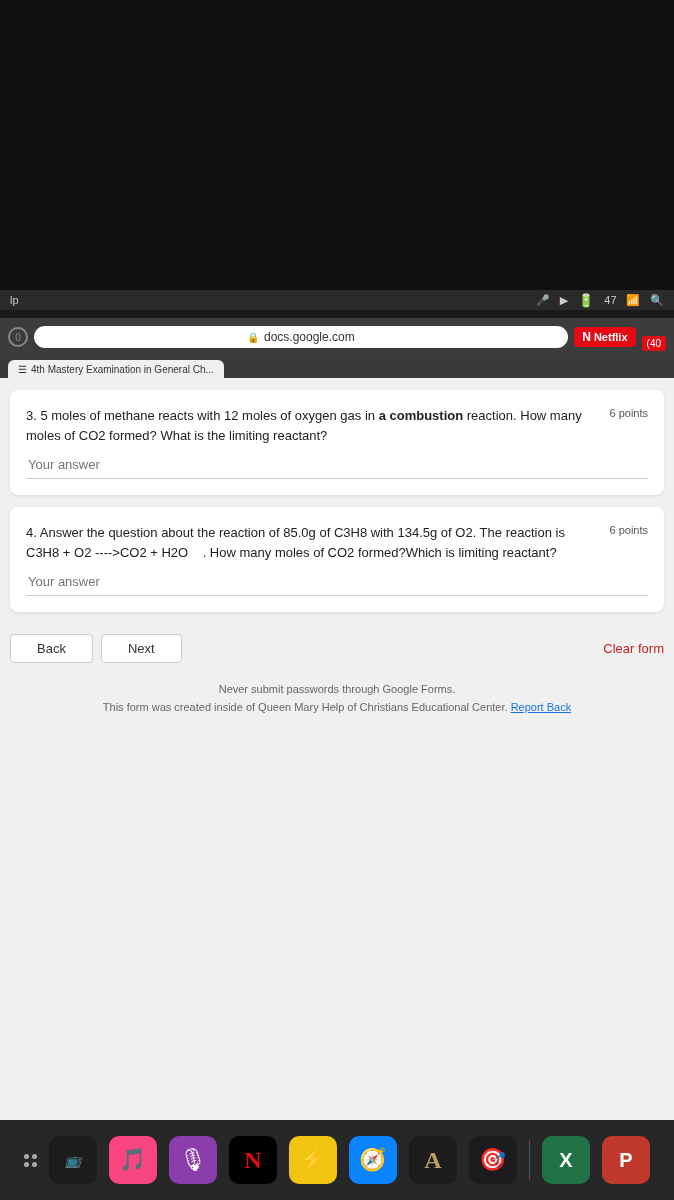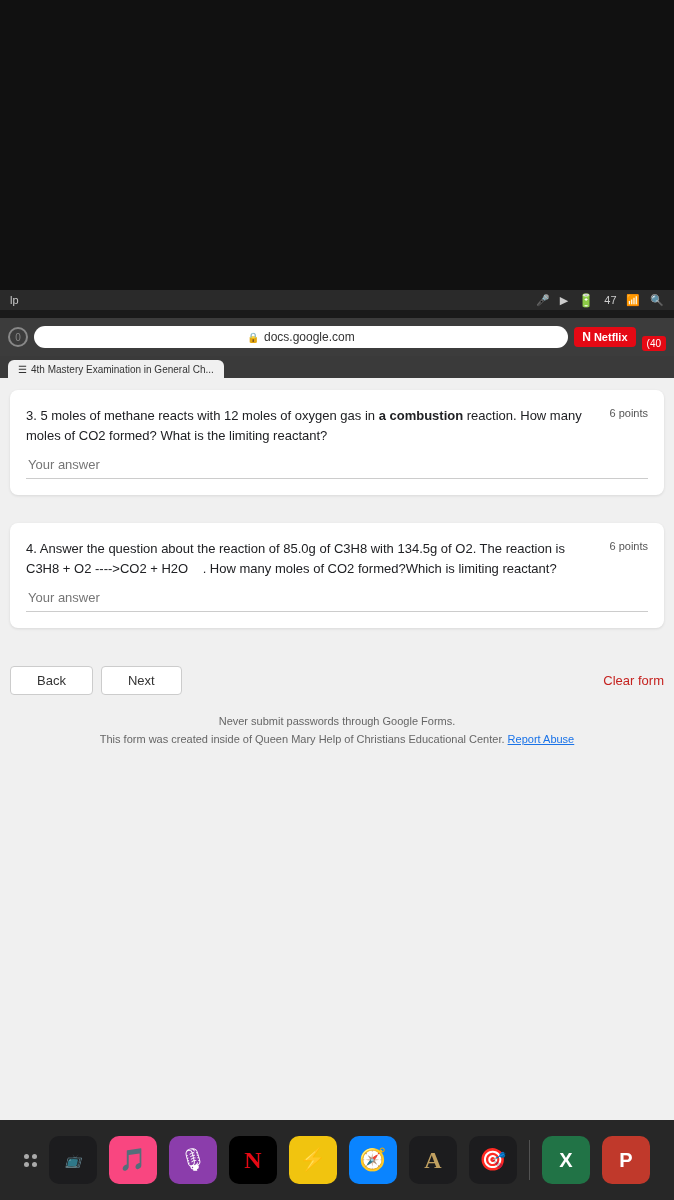--- a/index.html
+++ b/index.html
@@ -140,21 +140,21 @@
       background: #f0f0f0;
       overflow-y: auto;
       padding: 12px 10px;
     }
 
     
     .question-card {
       background: #fff;
       border-radius: 8px;
       padding: 16px;
-      margin-bottom: 28px;
+      margin-bottom: 12px;
       box-shadow: 0 1px 3px rgba(0,0,0,0.1);
     }
 
     .question-header {
       display: flex;
       justify-content: space-between;
       align-items: flex-start;
       margin-bottom: 6px;
     }
 
@@ -341,21 +341,21 @@
     <button class="btn-back">Back</button>
     <button class="btn-next">Next</button>
     <span style="flex:1;"></span>
     <span class="clear-form-link">Clear form</span>
   </div>
 
   <div style="margin-top:10px; text-align:center;">
     <p class="disclaimer" style="font-size:11px;color:#666;margin-bottom:6px;">Never submit passwords through Google Forms.</p>
     <p class="created-by" style="font-size:11px;color:#666;margin-bottom:10px;">
       <span>This form was created inside of Queen Mary Help of Christians Educational Center.</span>
-      <a style="color:#1a73e8;text-decoration:underline;">Report Abuse</a>
+      <a style="color:#1a73e8;text-decoration:underline;">Report Back</a>
     </p>
   </div>
 </div>
 
 <div class="dock">
 
   <div style="display:flex;flex-direction:column;gap:3px;cursor:pointer;">
     <div style="display:flex;gap:3px;">
       <div style="width:5px;height:5px;border-radius:50%;background:#aaa;"></div>
       <div style="width:5px;height:5px;border-radius:50%;background:#aaa;"></div>

